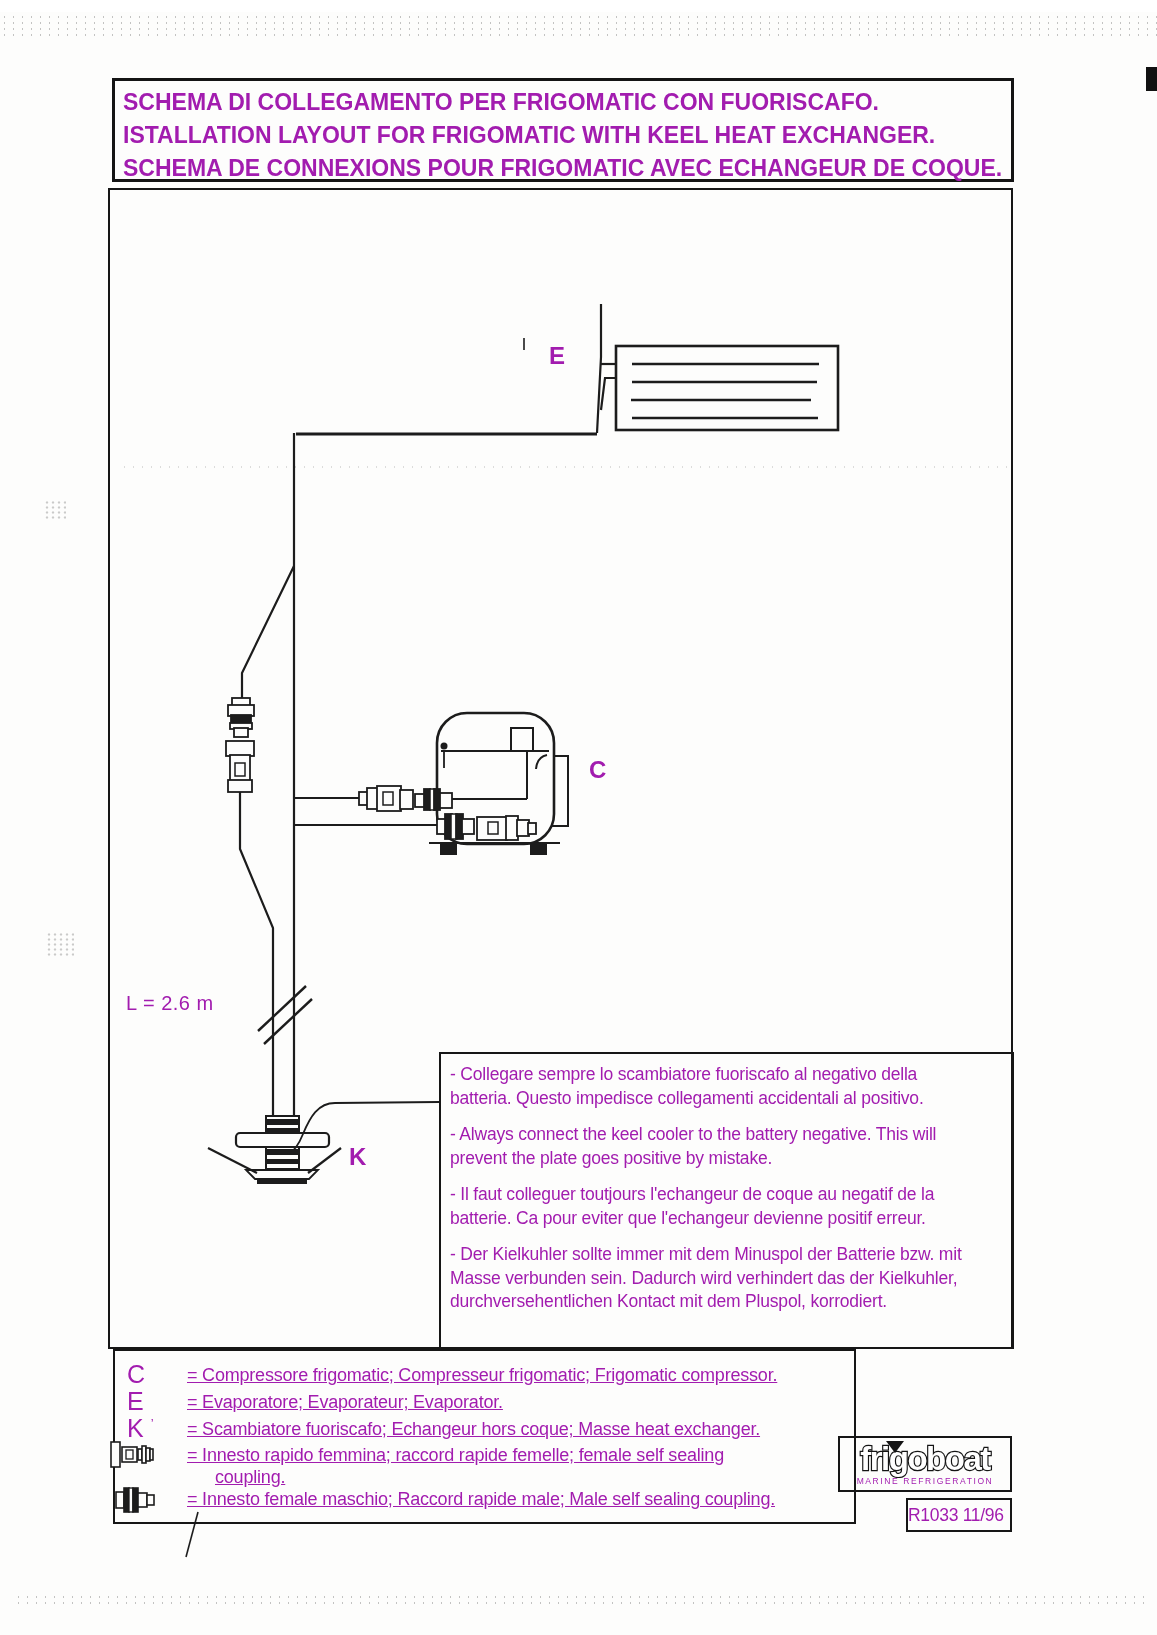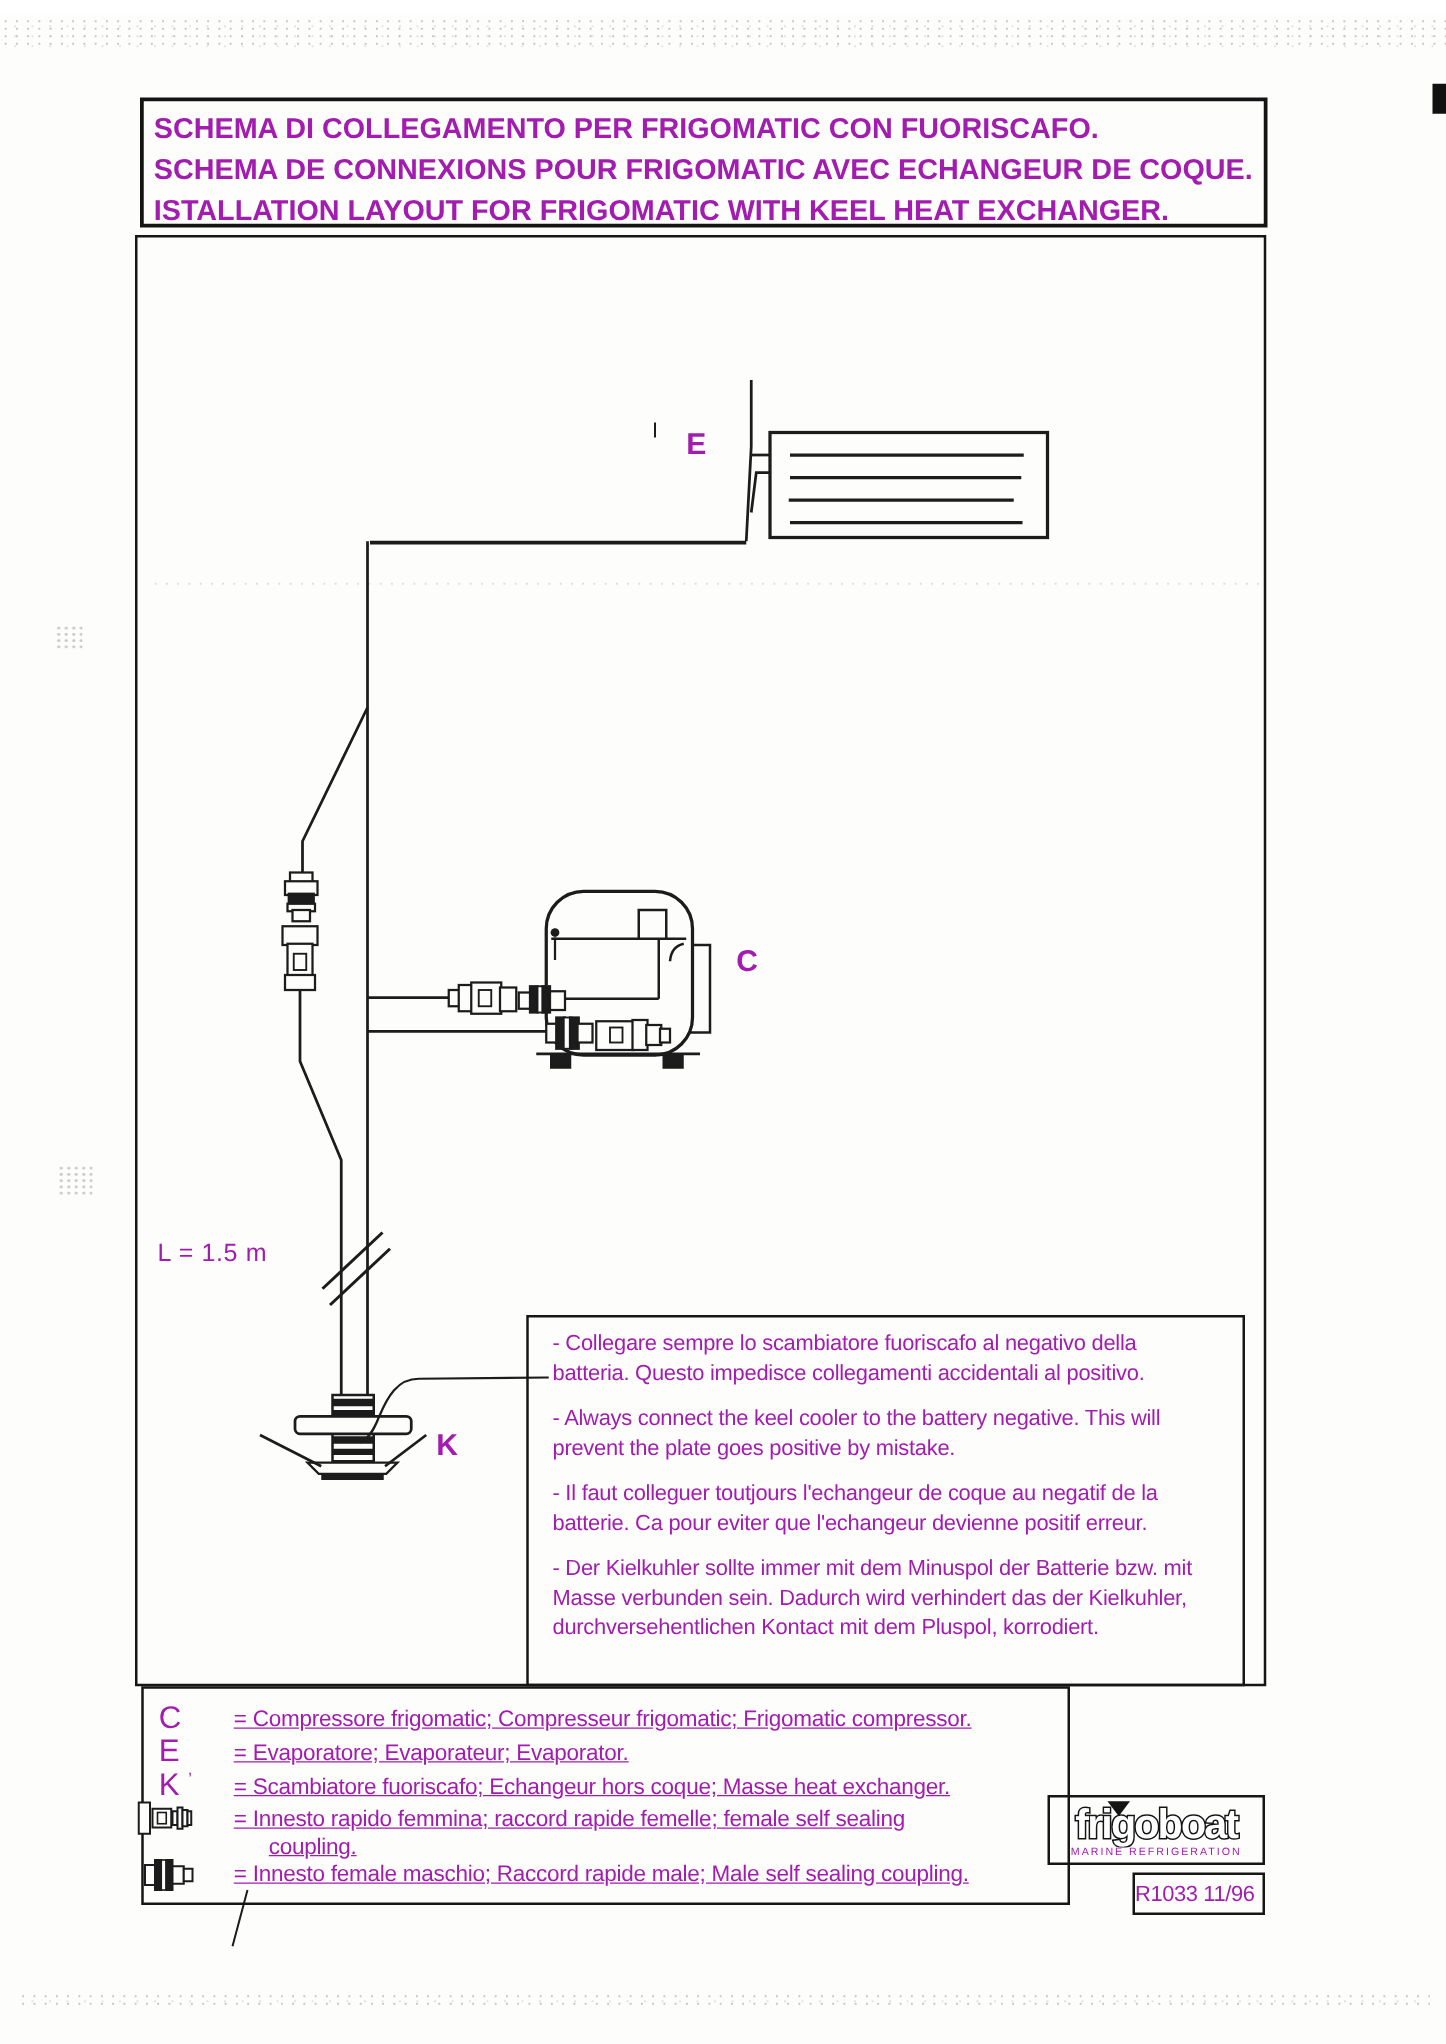--- a/index.html
+++ b/index.html
@@ -27,22 +27,22 @@
   .title-box{
     position:absolute;left:112px;top:66px;width:902px;height:104px;
     border:3px solid #141414;box-sizing:border-box;padding:5px 0 0 8px;
   }
   .title-line{font-weight:bold;font-size:23px;line-height:33px;letter-spacing:0;white-space:nowrap;}
   .main-frame{
     position:absolute;left:108px;top:176px;width:905px;height:1161px;
     border:2.5px solid #161616;box-sizing:border-box;
   }
   .notes-box{
-    position:absolute;left:421px;top:1040px;width:575px;height:297px;
-    border:2.5px solid #161616;box-sizing:border-box;padding:9px 8px 0 19px;
+    position:absolute;left:439px;top:1040px;width:575px;height:297px;
+    border:2.5px solid #161616;box-sizing:border-box;padding:9px 8px 0 9px;
   }
   .note{white-space:pre-line;font-size:17.5px;letter-spacing:-0.2px;line-height:23.5px;margin:0 0 13px 0;}
   .legend-box{
     position:absolute;left:113px;top:1337px;width:743px;height:175px;
     border:2.5px solid #161616;box-sizing:border-box;
   }
   .legend-row{position:absolute;left:0;width:100%;}
   .legend-sym{position:absolute;left:12px;top:-4px;font-size:25px;}
   .legend-sym-mark{font-size:13px;vertical-align:9px;margin-left:7px;}
   .legend-text{position:absolute;left:72px;top:0;font-size:18px;letter-spacing:-0.2px;line-height:22px;white-space:nowrap;text-decoration:underline;}
@@ -79,22 +79,22 @@
 
   <div class="speckle speckle-top"></div>
   <div class="speckle speckle-mid"></div>
   <div class="speckle speckle-bottom"></div>
   <div class="corner-mark"></div>
   <div class="smudge smudge1"></div>
   <div class="smudge smudge2"></div>
 
   <div class="title-box">
     <div class="title-line">SCHEMA DI COLLEGAMENTO PER FRIGOMATIC CON FUORISCAFO.</div>
+    <div class="title-line">ISTALLATION LAYOUT FOR FRIGOMATIC WITH KEEL HEAT EXCHANGER.</div>
     <div class="title-line">SCHEMA DE CONNEXIONS POUR FRIGOMATIC AVEC ECHANGEUR DE COQUE.</div>
-    <div class="title-line">ISTALLATION LAYOUT FOR FRIGOMATIC WITH KEEL HEAT EXCHANGER.</div>
   </div>
 
   <div class="main-frame"></div>
 
   <svg class="diagram" width="1157" height="1635" viewBox="0 0 1157 1635">
     <g stroke="#1c1c1c" fill="none" stroke-width="2.2">
 
       <g>
         <path d="M 601,292 L 601,345 L 597,421"></path>
         <path d="M 616,352 L 601,352"></path>
@@ -194,21 +194,21 @@
 
       <path d="M 439,1090 L 335,1091 C 318,1091 310,1105 303,1122 C 299,1132 295,1139 288,1142" stroke-width="1.8"></path>
 
       <path d="M 198,1500 L 186,1545" stroke-width="1.6"></path>
     </g>
   </svg>
 
   <div class="diagram-label lbl-e">E</div>
   <div class="diagram-label lbl-c">C</div>
   <div class="diagram-label lbl-k">K</div>
-  <div class="lbl-l">L = 1.5 m</div>
+  <div class="lbl-l">L = 2.6 m</div>
 
   <div class="notes-box">
     <p class="note">- Collegare sempre lo scambiatore fuoriscafo al negativo della
 batteria. Questo impedisce collegamenti accidentali al positivo.</p>
     <p class="note">- Always connect the keel cooler to the battery negative. This will
 prevent the plate goes positive by mistake.</p>
     <p class="note">- Il faut colleguer toutjours l'echangeur de coque au negatif de la
 batterie. Ca pour eviter que l'echangeur devienne positif erreur.</p>
     <p class="note">- Der Kielkuhler sollte immer mit dem Minuspol der Batterie bzw. mit
 Masse verbunden sein. Dadurch wird verhindert das der Kielkuhler,

